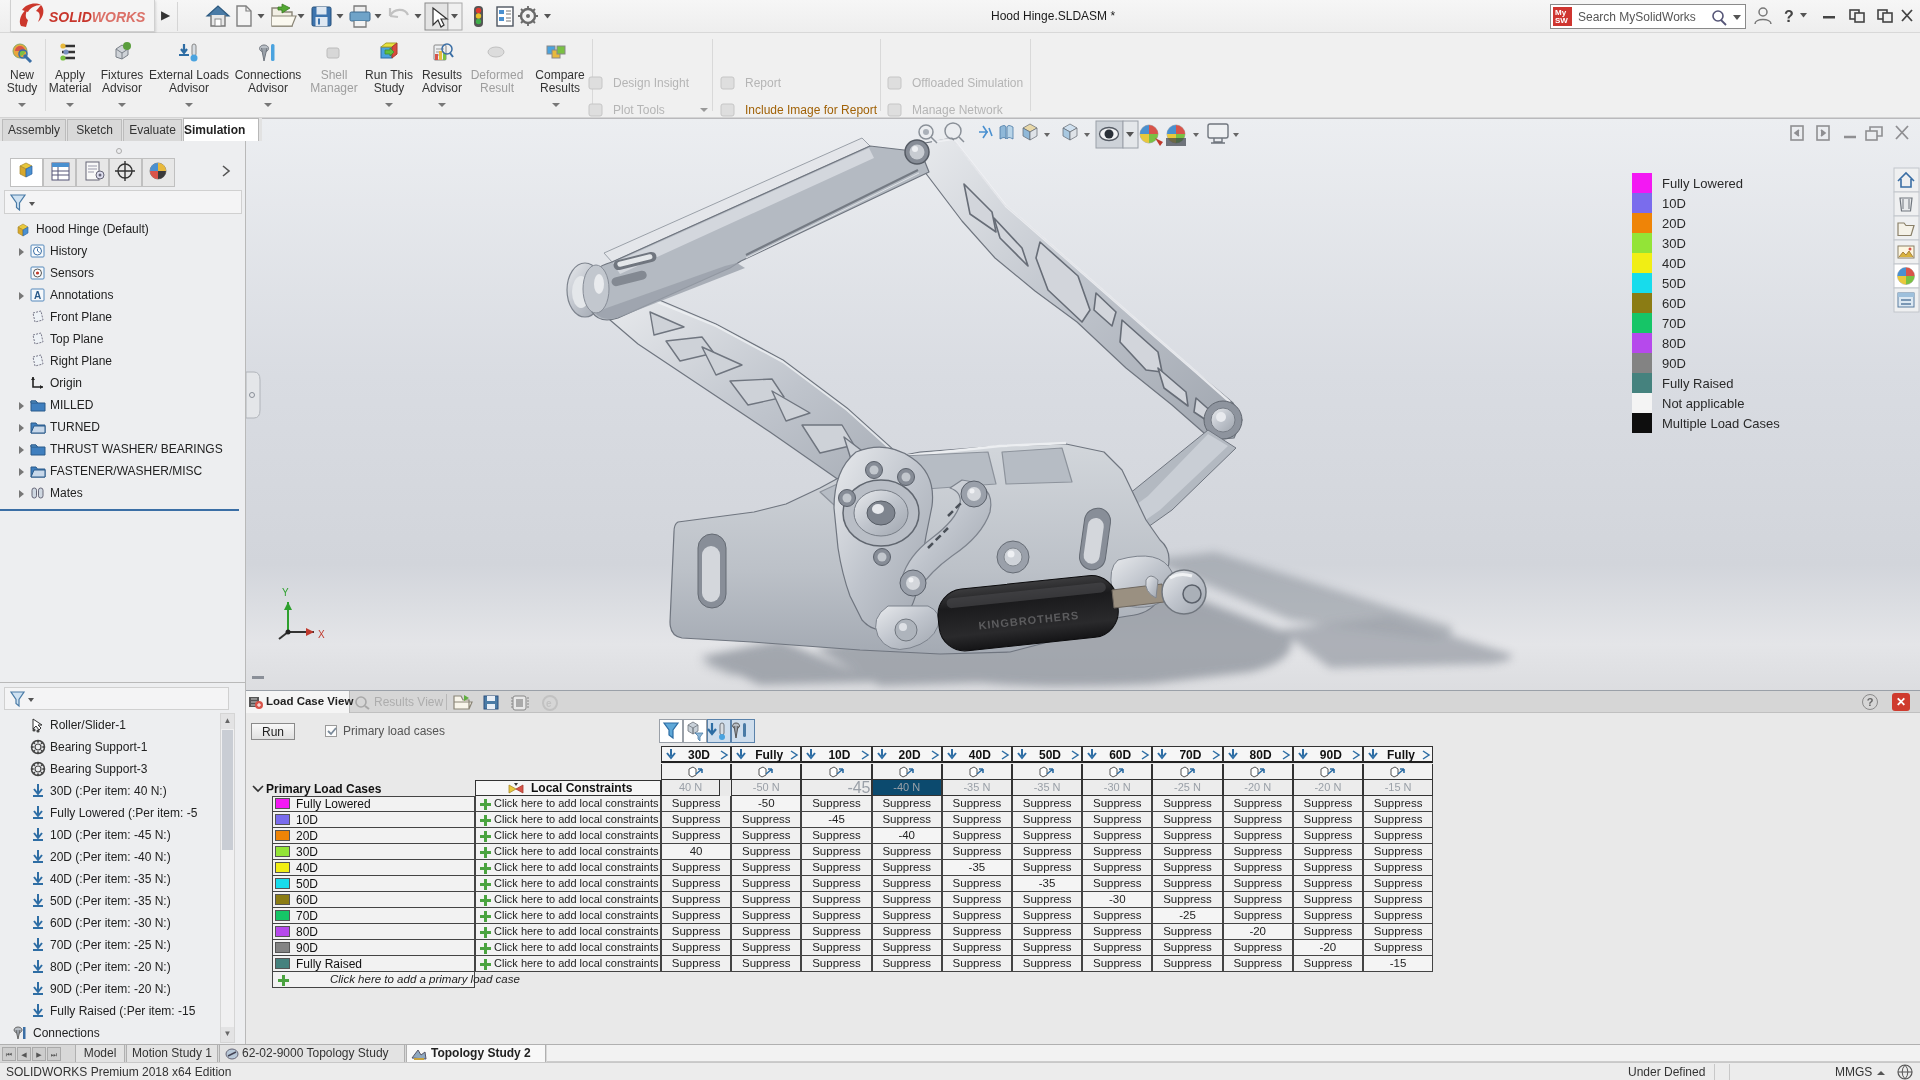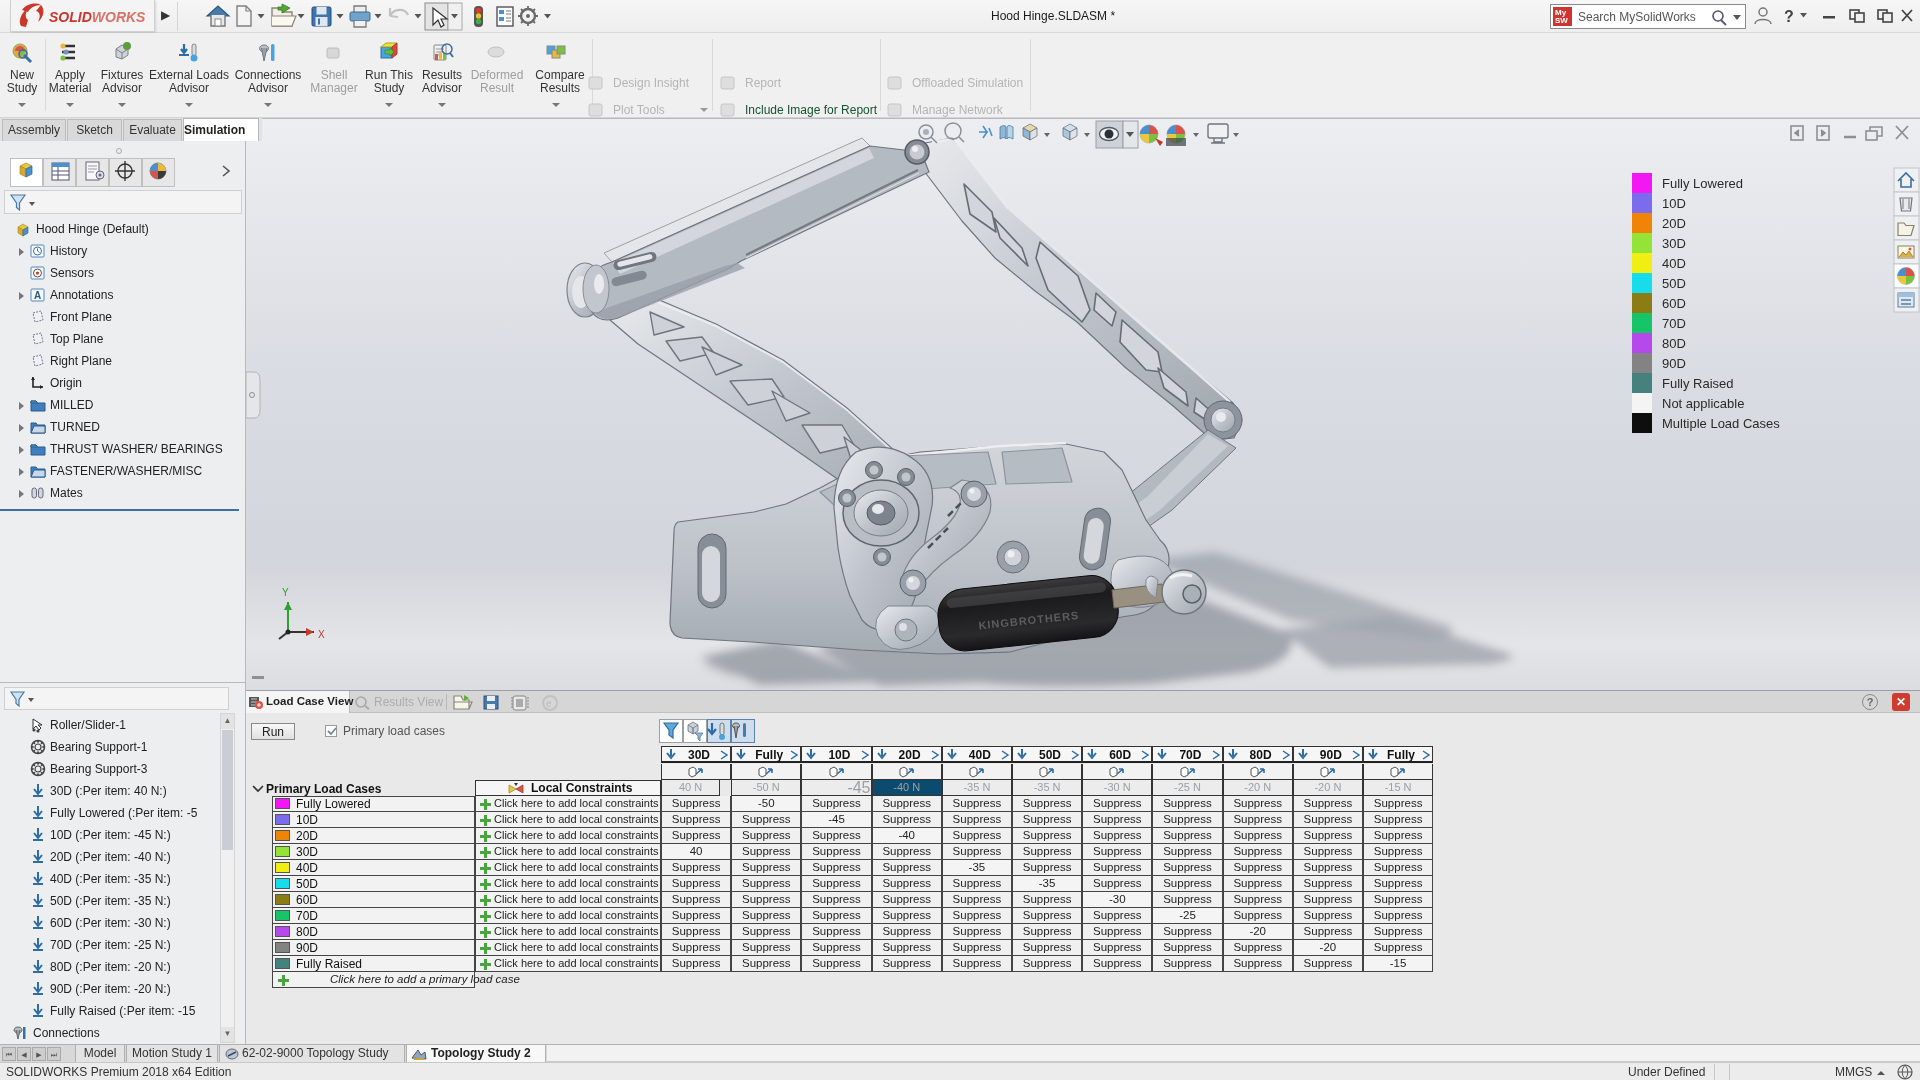--- a/index.html
+++ b/index.html
@@ -185,21 +185,21 @@
     <svg class="abs" style="left:699px;top:73px;" width="10" height="8">
       <path d="M1 2 l4 4 l4 -4 z" fill="#999"></path>
     </svg>
     <svg class="abs" style="left:719px;top:41px;" width="18" height="18">
       <rect x="2" y="3" width="13" height="12" rx="2" fill="#dedede" stroke="#c6c6c6"></rect>
     </svg>
     <div class="abs" style="left:745px;top:43px;font-size:12px;color:#b5b5b5;">Report</div>
     <svg class="abs" style="left:719px;top:68px;" width="18" height="18">
       <rect x="2" y="3" width="13" height="12" rx="2" fill="#dedede" stroke="#c6c6c6"></rect>
     </svg>
-    <div class="abs" style="left:745px;top:70px;font-size:12px;color:#14532d;">Include Image for Report</div>
+    <div class="abs" style="left:745px;top:70px;font-size:12px;color:#a16207;">Include Image for Report</div>
     <svg class="abs" style="left:886px;top:41px;" width="18" height="18">
       <rect x="2" y="3" width="13" height="12" rx="2" fill="#dedede" stroke="#c6c6c6"></rect>
     </svg>
     <div class="abs" style="left:912px;top:43px;font-size:12px;color:#b5b5b5;">Offloaded Simulation</div>
     <svg class="abs" style="left:886px;top:68px;" width="18" height="18">
       <rect x="2" y="3" width="13" height="12" rx="2" fill="#dedede" stroke="#c6c6c6"></rect>
     </svg>
     <div class="abs" style="left:912px;top:70px;font-size:12px;color:#b5b5b5;">Manage Network</div>
   </div>
 <div class="abs" style="left:246px;top:118px;width:1674px;height:572px;overflow:hidden;"><svg width="1674" height="572" viewBox="246 118 1674 572">

